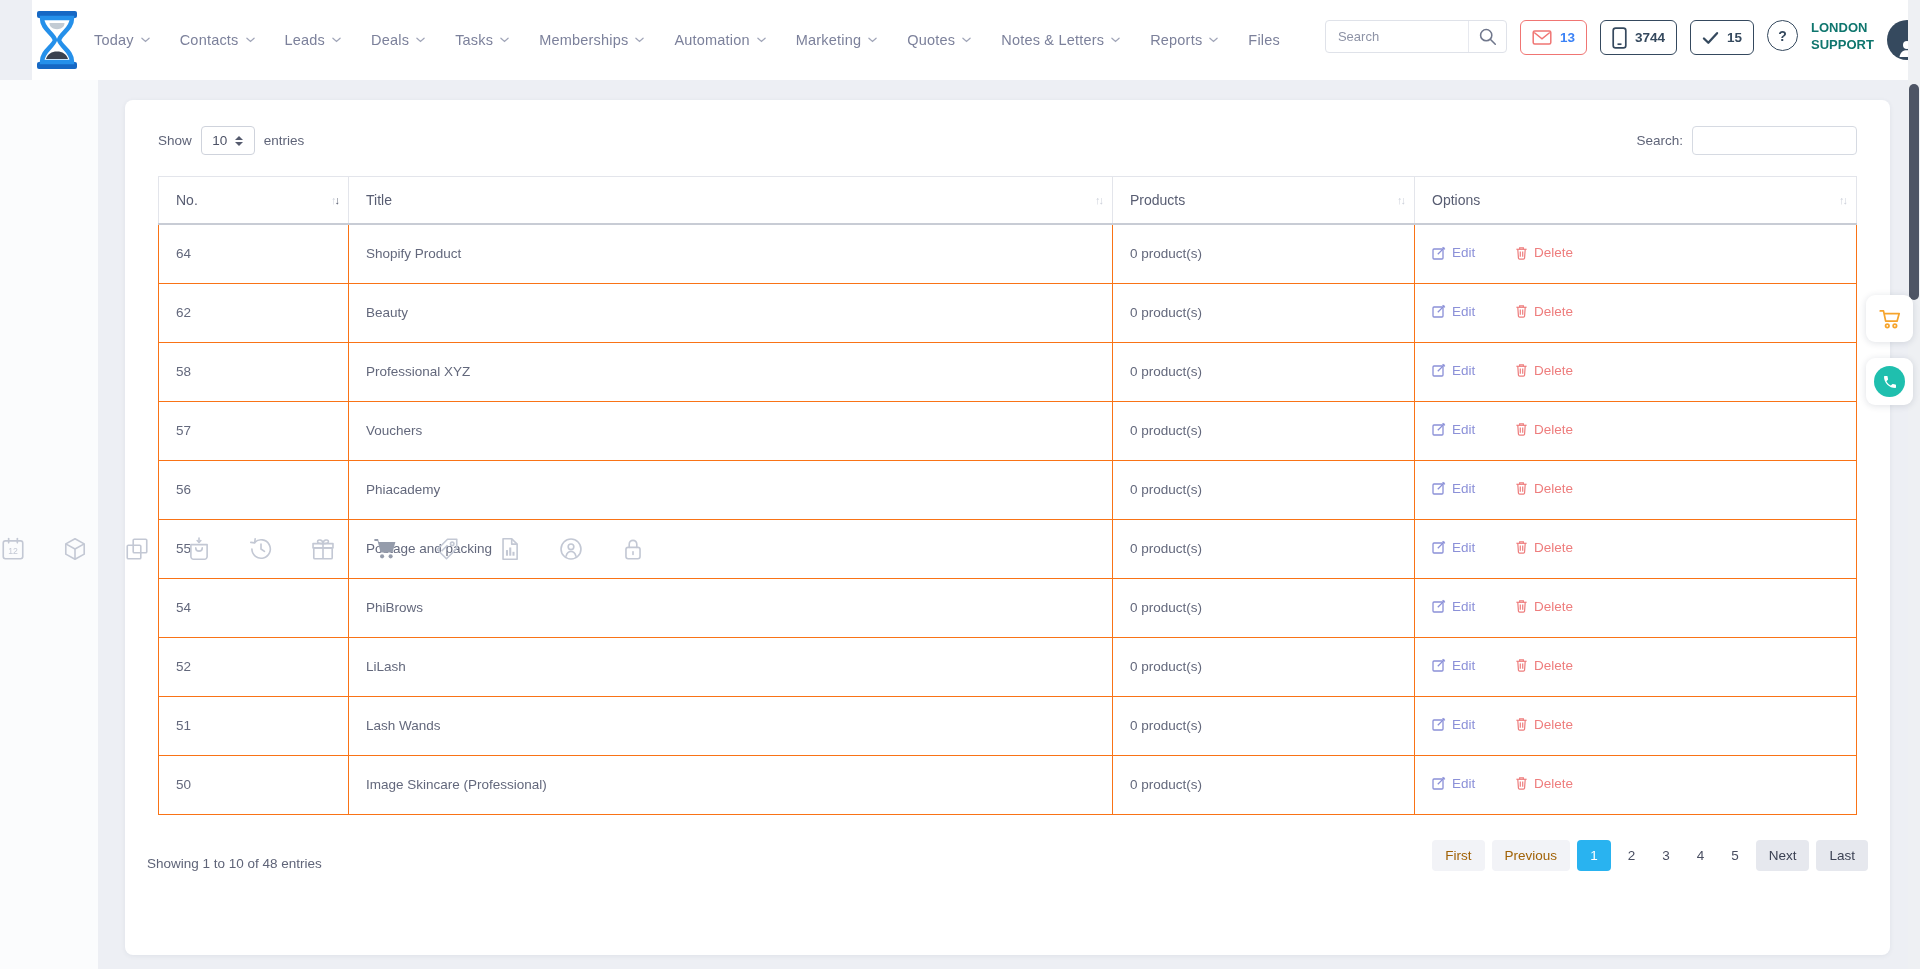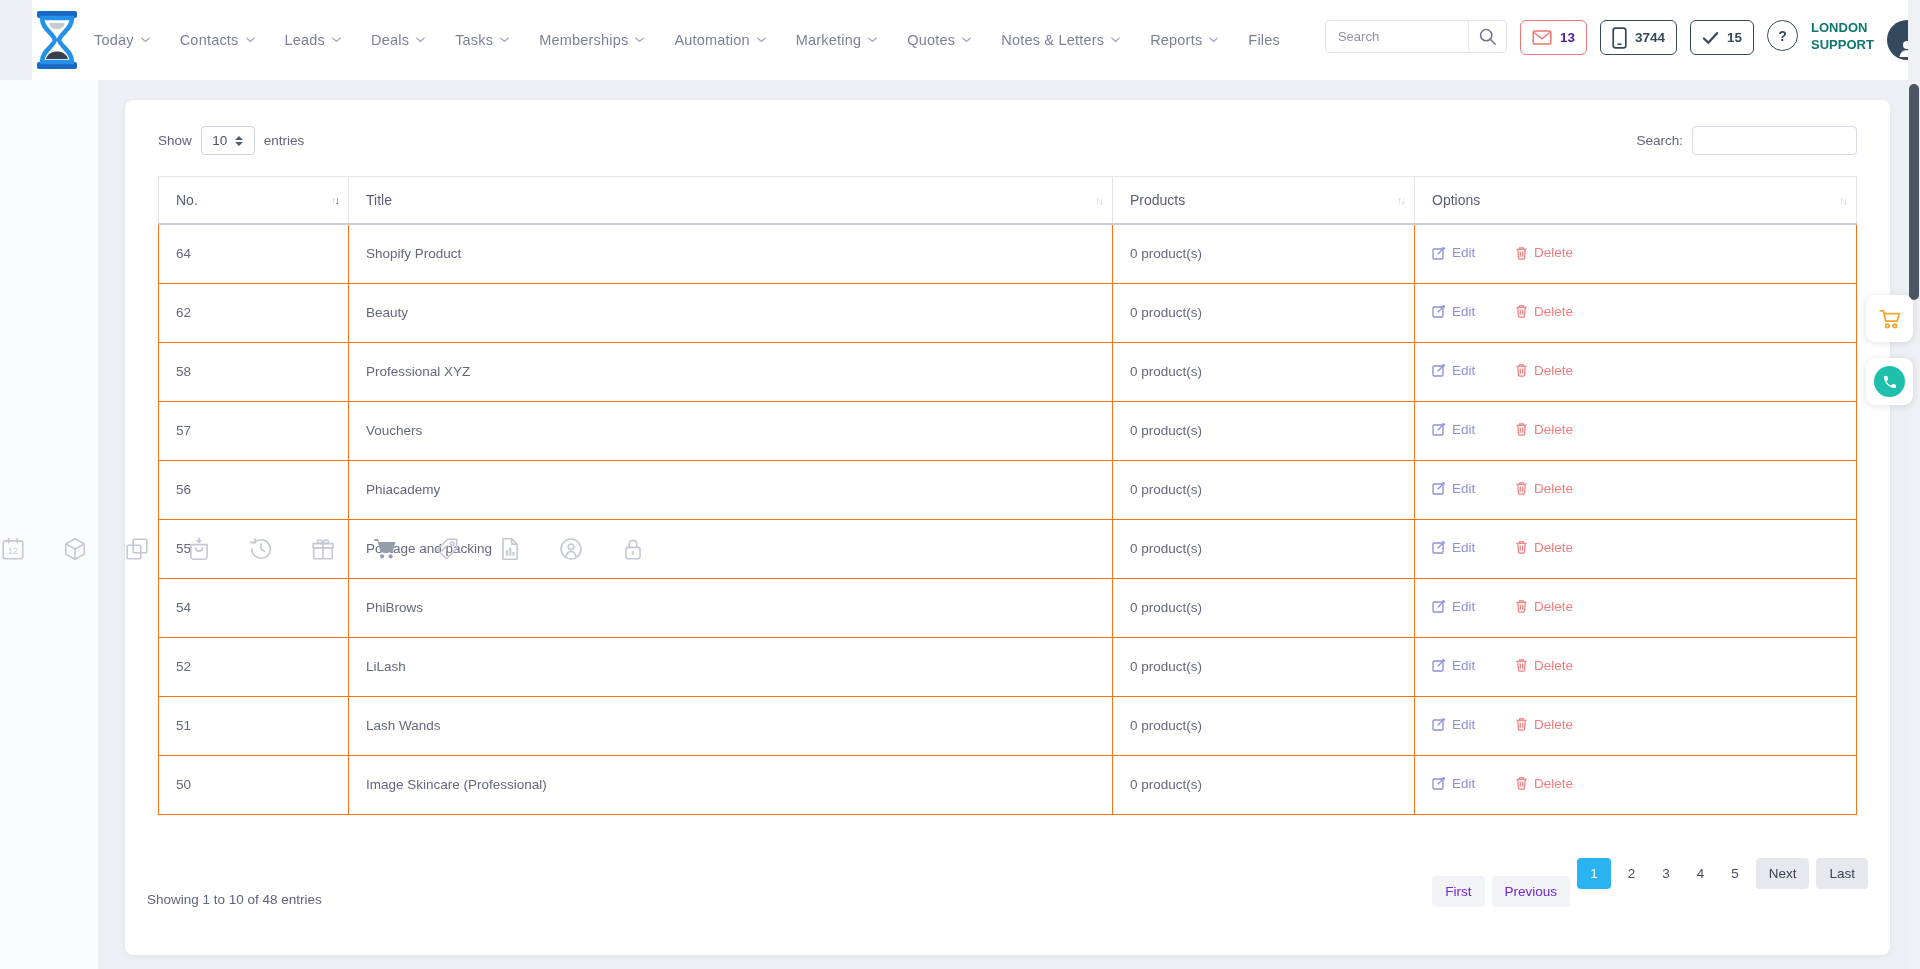--- a/index.html
+++ b/index.html
@@ -27,21 +27,21 @@
   .search-box { width:182px; height:33px; border:1px solid #dfe2e9; border-radius:4px;
     display:flex; align-items:center; background:#fff; overflow:hidden; }
   .search-box input { flex:1; min-width:0; border:0; outline:none; padding:0 12px;
     font-size:13px; color:#585d72; font-family:"Liberation Sans",sans-serif; }
   .search-box input::placeholder { color:#8e93a6; }
   .search-btn { width:38px; height:100%; display:flex; align-items:center; justify-content:center;
     border-left:1px solid #e7e9ef; cursor:pointer; }
 
   .badge { height:35px; border-radius:6px; border:1px solid; display:flex; align-items:center;
     gap:8px; padding:0 11px; font-size:13.5px; font-weight:bold; cursor:pointer; background:#fff; }
-  .badge.red  { border-color:#f07573; color:#4c1d95; }
+  .badge.red  { border-color:#f07573; color:#3b82f6; }
   .badge.navy { border-color:#35495e; color:#35495e; }
 
   .help-circle { width:31px; height:31px; border-radius:50%; border:1.5px solid #35495e;
     color:#35495e; display:flex; align-items:center; justify-content:center;
     font-size:14px; font-weight:bold; cursor:pointer; }
 
   .user-name { font-size:13px; font-weight:bold; color:#0f766e; line-height:1.3; text-align:left; }
   .avatar { width:40px; height:40px; border-radius:50%; background:#35495e;
     display:flex; align-items:flex-end; justify-content:center; overflow:hidden; cursor:pointer; }
 
@@ -103,21 +103,21 @@
 
   .opt-link { display:inline-flex; align-items:center; gap:6px; font-size:13.5px;
     cursor:pointer; text-decoration:none; }
   .opt-link.edit { color:#8b90d8; margin-right:36px; }
   .opt-link.delete { color:#ee7d7d; }
 
   .card-footer { padding:25px 22px; display:flex; align-items:flex-end; justify-content:space-between; }
   .showing { font-size:13.5px; color:#5f6478; }
   .pagination { display:flex; align-items:center; gap:7px; }
   .pg { font-size:13.5px; border-radius:4px; padding:8px 13px; cursor:pointer; user-select:none; }
-  .pg.disabled { background:#f2f3f7; color:#6d28d9;margin-top:36px; }
+  .pg.disabled { background:#f2f3f7; color:#a16207; }
   .pg.num { background:transparent; color:#494e61; padding:8px 10px; }
   .pg.active { background:#29b3f0; color:#fff; }
   .pg.btn { background:#e6e8ee; color:#3b4153; }
 
   
   .float-btn { position:absolute; right:7px; width:47px; height:47px; background:#fff;
     border-radius:9px; box-shadow:0 1px 7px rgba(30,40,70,.14); display:flex;
     align-items:center; justify-content:center; cursor:pointer; z-index:30; }
   .float-btn.cart  { top:295px; }
   .float-btn.phone { top:358px; }

